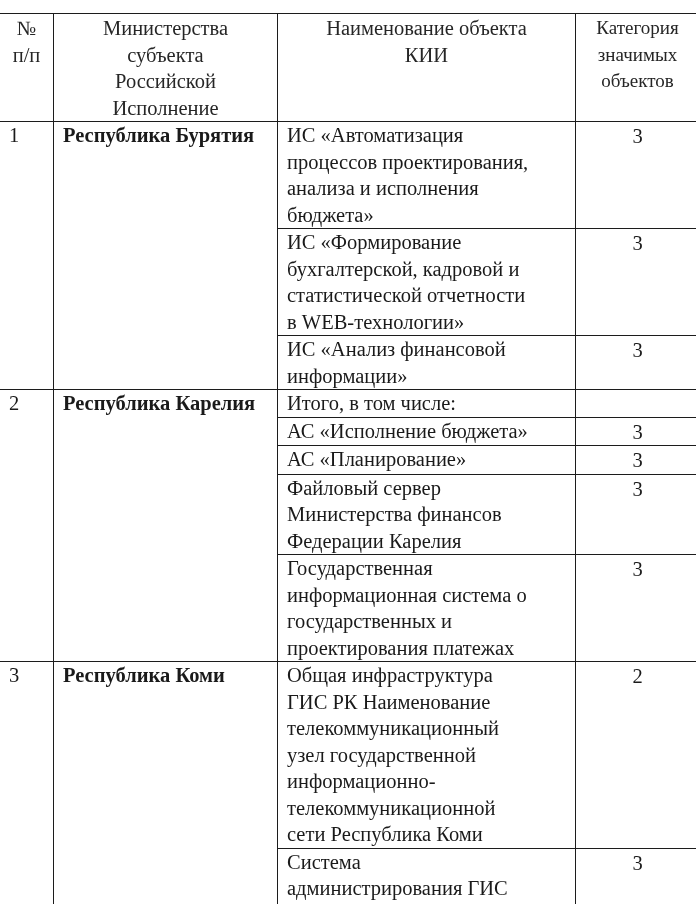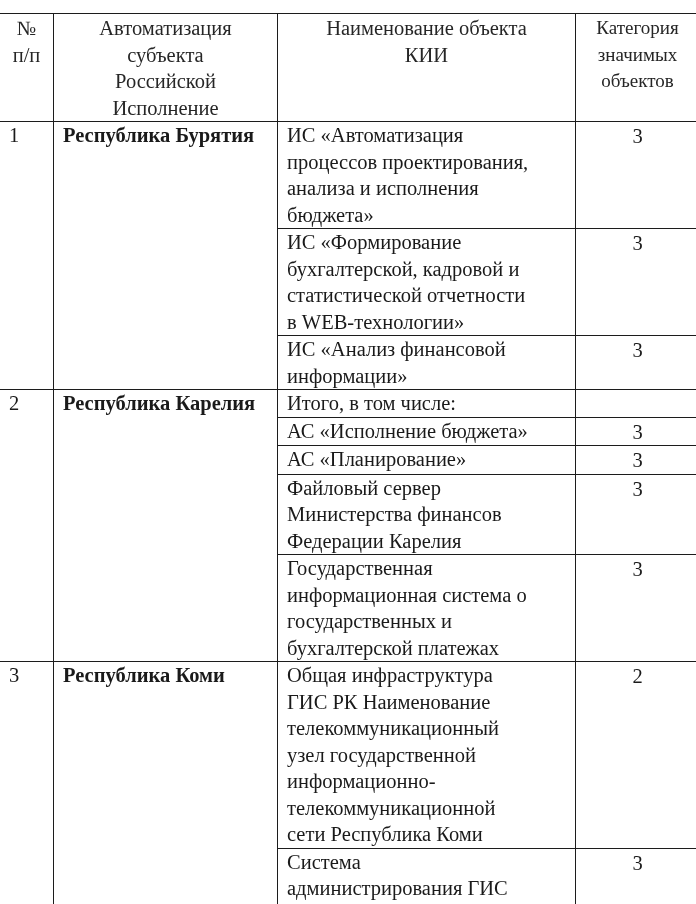--- a/index.html
+++ b/index.html
@@ -62,21 +62,21 @@
         <col class="c-obj">
         <col class="c-cat">
   </colgroup>
   <thead>
     <tr>
       <th class="h-num">
         <span style="display:block">№</span>
         <span style="display:block">п/п</span>
       </th>
       <th class="h-subj">
-        <span style="display:block">Автоматизация</span>
+        <span style="display:block">Министерства</span>
         <span style="display:block">субъекта</span>
         <span style="display:block">Российской</span>
         <span style="display:block">Исполнение</span>
       </th>
       <th class="h-obj">
         <span style="display:block">Наименование объекта</span>
         <span style="display:block">КИИ</span>
       </th>
       <th class="h-cat">
         <span style="display:block">Категория</span>
@@ -141,21 +141,21 @@
         <span>Министерства финансов</span>
         <span>Федерации Карелия</span>
       </td>
       <td class="cat">3</td>
     </tr>
     <tr>
       <td class="obj">
         <span>Государственная</span>
         <span>информационная система о</span>
         <span>государственных и</span>
-        <span>бухгалтерской платежах</span>
+        <span>проектирования платежах</span>
       </td>
       <td class="cat">3</td>
     </tr>
 
     <tr>
       <td class="num" rowspan="2">3</td>
       <td class="subj" rowspan="2">Республика Коми</td>
       <td class="obj">
         <span>Общая инфраструктура</span>
         <span>ГИС РК Наименование</span>

